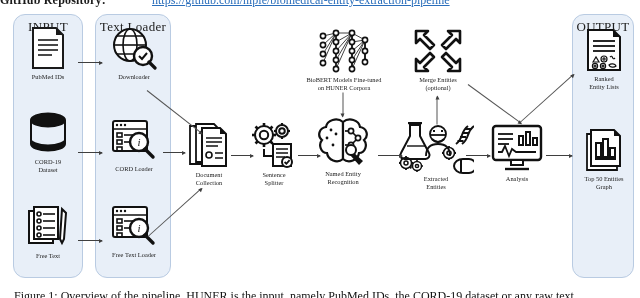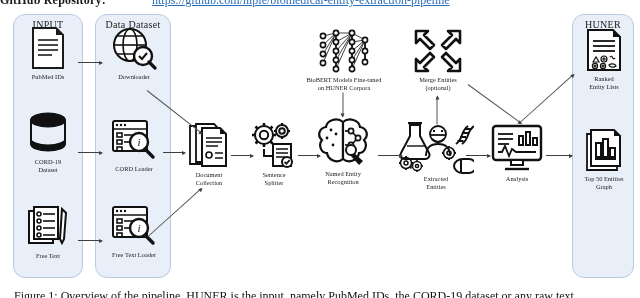--- a/index.html
+++ b/index.html
@@ -28,21 +28,21 @@
   
   .panel{
     position:absolute;
     background:#e8eff8;
     border:1px solid #b9cbe2;
     border-radius:12px;
     box-sizing:border-box;
   }
   .panel-title{
     position:absolute;left:0;right:0;top:4px;
-    text-align:center;font-size:10px;color:#222;
+    text-align:center;font-size:13px;color:#222;
     letter-spacing:.3px;
   }
 
   
   .node{position:absolute;}
   .node .cap{
     position:absolute;left:50%;transform:translateX(-50%);
     text-align:center;font-size:6.4px;line-height:1.22;
     color:#1d1d1d;white-space:nowrap;
   }
@@ -75,25 +75,25 @@
 <div id="stage">
 
   <div class="hdr-text">GitHub Repository:</div>
   <div class="hdr-link">https://github.com/nlpie/biomedical-entity-extraction-pipeline</div>
 
   <div class="panel" style="left:13px;top:14px;width:70px;height:264px;">
     <div class="panel-title">INPUT</div>
   </div>
 
   <div class="panel" style="left:95px;top:14px;width:76px;height:264px;">
-    <div class="panel-title">Data Dataset</div>
+    <div class="panel-title">Text Loader</div>
   </div>
 
   <div class="panel" style="left:572px;top:14px;width:62px;height:264px;">
-    <div class="panel-title">HUNER</div>
+    <div class="panel-title">OUTPUT</div>
   </div>
 
   <div class="node" style="left:18px;top:26px;width:60px;height:72px;">
     <div class="icon" style="top:0;">
       <svg width="36" height="44" viewBox="0 0 36 44">
         <path d="M3 2 H26 L33 9 V42 H3 Z" fill="#fff" stroke="#1a1a1a" stroke-width="2"></path>
         <path d="M26 2 L33 9 H26 Z" fill="#1a1a1a"></path>
         <g stroke="#1a1a1a" stroke-width="1.6">
           <line x1="8" y1="14" x2="28" y2="14"></line>
           <line x1="8" y1="19" x2="28" y2="19"></line>

